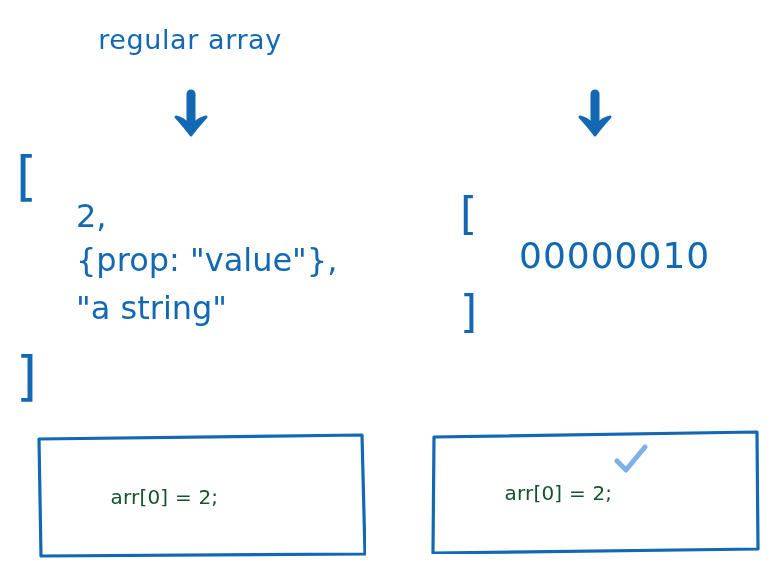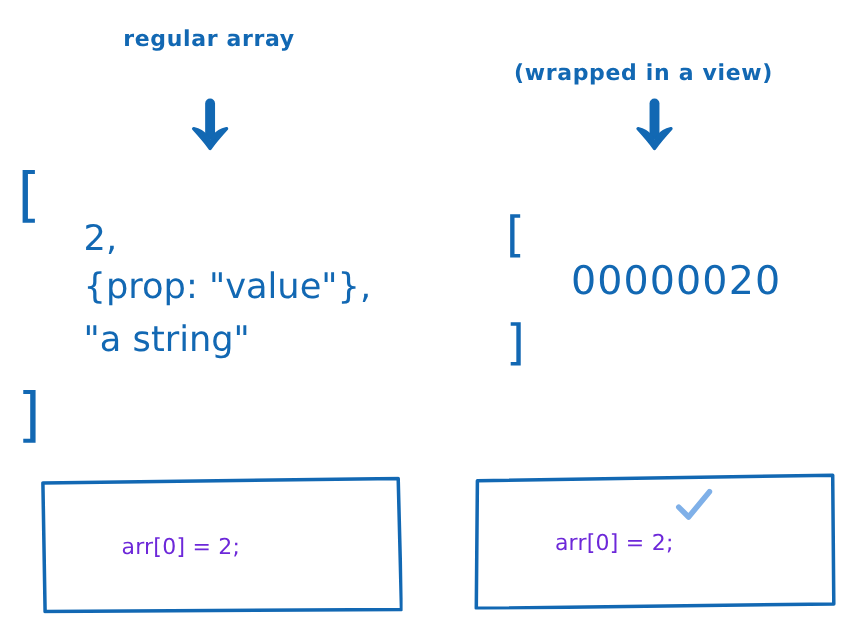--- a/index.html
+++ b/index.html
@@ -21,22 +21,22 @@
     inset: 0;
     width: 768px;
     height: 580px;
   }
 
   
   .col-title {
     position: absolute;
     color: #1268b3;
     font-family: "DejaVu Sans", sans-serif;
-    font-size: 20px;
-    font-weight: 700;
+    font-size: 27px;
+    font-weight: 400;
     letter-spacing: 0.6px;
     text-align: center;
     line-height: 1.18;
     white-space: pre;
   }
   #title-left {
     left: 40px;
     top: 24px;
     width: 300px;
   }
@@ -89,21 +89,21 @@
     pointer-events: none;
   }
   .code-lines {
     position: absolute;
     left: 22px;
     top: 18px;
     right: 8px;
   }
   .code-line {
     position: relative;
-    color: #6d28d9;
+    color: #14532d;
     font-family: "DejaVu Sans", sans-serif;
     font-size: 20px;
     line-height: 31px;
     white-space: pre;
     letter-spacing: 0.2px;
     display: block;
   }
   .code-line .txt { position: relative; z-index: 1; }
 
   #box-left  { left: 36px;  top: 433px; width: 330px; height: 125px; }
@@ -154,31 +154,30 @@
         <span class="txt">arr[0] = 2;</span>
       </span>
       <span class="code-line">
         <span class="txt">arr[1] = {prop: "value"};</span>
       </span>
 
     </div>
   </div>
 
   <div class="col-title" id="title-right">
-    <span class="line2">(wrapped in a view)</span>
   </div>
 
   <svg class="arrow" style="left:567px; top:88px;" width="56" height="56" viewBox="0 0 56 56">
     <path d="M28 6 L28 34" stroke="#1268b3" stroke-width="9" stroke-linecap="round" fill="none"></path>
     <path d="M13 29 Q28 33 28 47 Q28 33 43 29 Q33 40 28 47 Q23 40 13 29 Z" fill="#1268b3" stroke="#1268b3" stroke-width="3" stroke-linejoin="round"></path>
   </svg>
 
   <div class="bracket" id="rb-open">[</div>
 
-  <div class="arr-item" id="r-item-0">00000020</div>
+  <div class="arr-item" id="r-item-0">00000010</div>
 
   <div class="bracket" id="rb-close">]</div>
 
   <div class="code-box" id="box-right">
     <svg class="frame" viewBox="0 0 330 125" preserveAspectRatio="none">
       <path d="M4 8 L327 3 L328 120 L3 124 Z" fill="none" stroke="#1268b3" stroke-width="3.2" stroke-linejoin="round"></path>
     </svg>
     <div class="code-lines">
 
       <span class="code-line">

